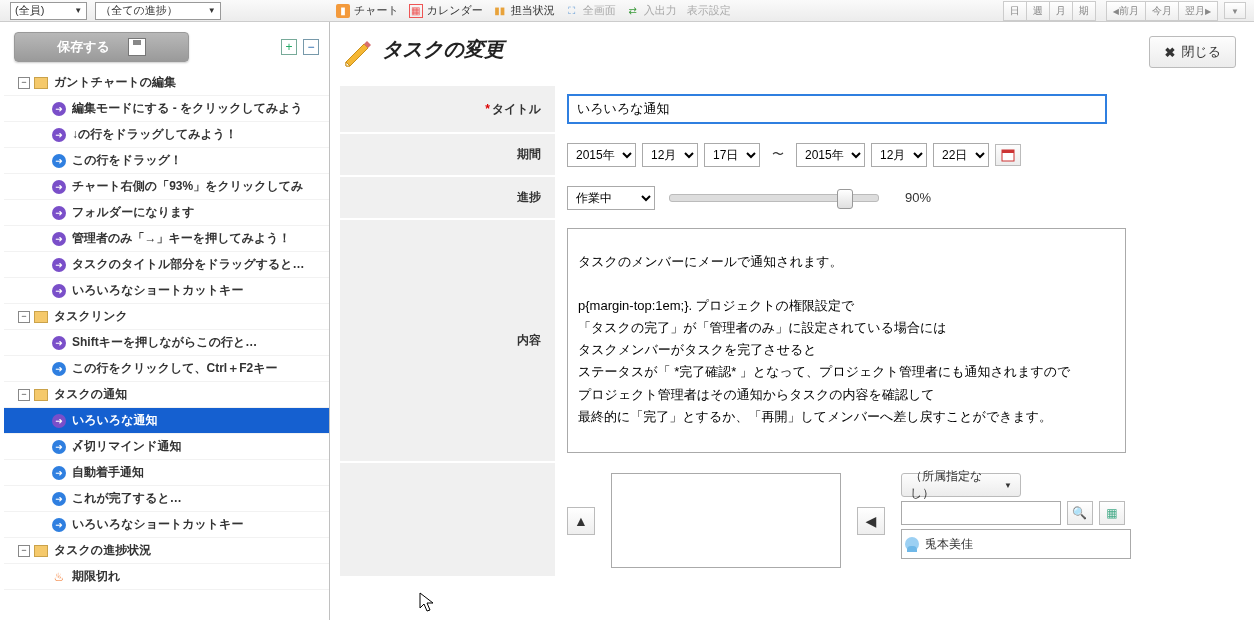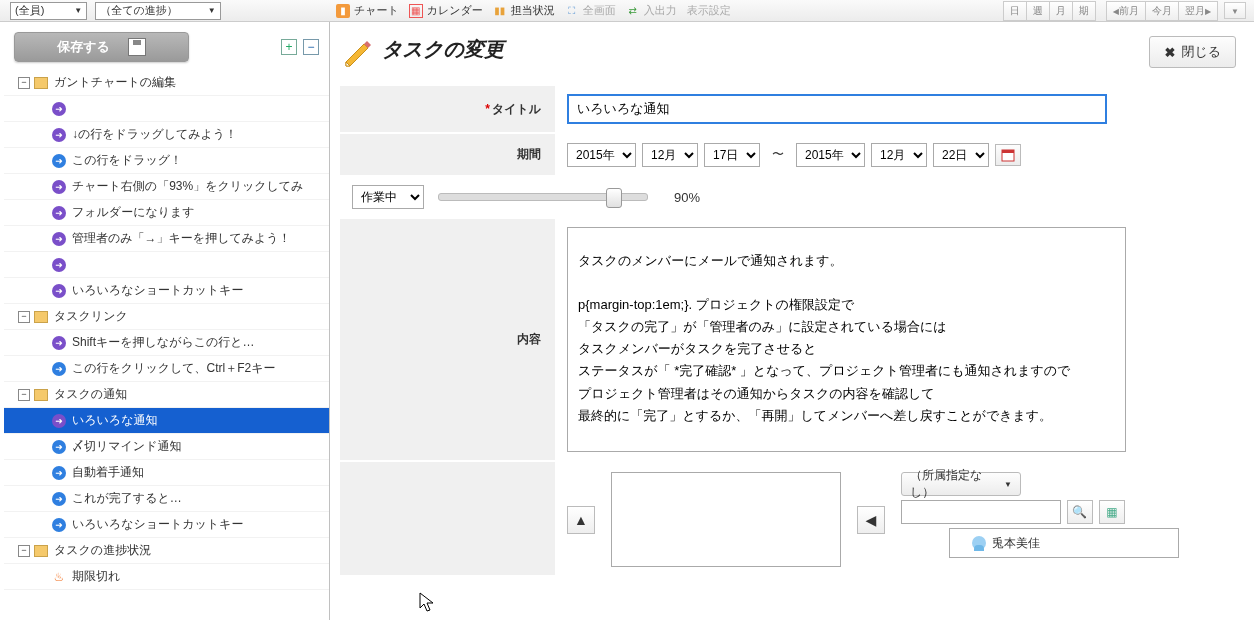--- a/index.html
+++ b/index.html
@@ -30,21 +30,21 @@
 .tree-row { display:flex; align-items:center; height:26px; padding-left: 4px; white-space:nowrap; cursor:pointer; border-bottom: 1px solid #f2f2f2;}
 .tree-row.l1 { padding-left: 14px; }
 .tree-row.l2 { padding-left: 48px; }
 .tree-row.selected { background:#1560d0; color:#fff; }
 .tree-row .toggle { width:12px; height:12px; border:1px solid #888; display:inline-flex; align-items:center; justify-content:center; font-size:9px; line-height:1; margin-right:4px; background:#fff; color:#333;}
 .tree-row .folder-ic { width:14px; height:12px; background:#f5c96b; border:1px solid #caa24a; margin-right:6px; }
 .tree-row .node-ic { width:14px; height:14px; border-radius:50%; display:inline-flex; align-items:center; justify-content:center; margin-right:6px; font-size:9px; color:#fff; }
 .node-ic.purple { background:#7a4fc9; }
 .node-ic.blue { background:#2f7fe0; }
 .fire-ic { width:14px; height:14px; display:inline-flex; align-items:center; justify-content:center; margin-right:6px; color:#f07022; font-size:12px; }
-.tree-row .lbl { overflow:hidden; text-overflow:ellipsis; }
+.tree-row .lbl { overflow:hidden; text-overflow:ellipsis;font-weight:bold; }
 .content { flex:1; background:#fff; overflow-y:auto; overflow-x:hidden; }
 .header-row { display:flex; align-items:flex-start; padding: 14px 18px 14px 10px; }
 .pencil { width:36px; height:36px; display:inline-flex; align-items:center; justify-content:center; margin-right:6px; }
 .pencil svg { width:32px; height:32px; }
 .page-title { font-size:20px; font-weight:bold; font-style:italic; color:#222; }
 .close-btn { margin-left:auto; border:1px solid #bbb; border-radius:3px; background:linear-gradient(#fdfdfd,#ececec); padding:6px 14px; display:flex; align-items:center; gap:6px; cursor:pointer; font-size:13px;}
 .close-btn .x { font-weight:bold; }
 .form { padding: 0 18px 20px 10px; }
 .form-row { display:flex; border-bottom: 0; margin-bottom:2px; }
 .label-cell { width: 215px; background:#f0f0f0; display:flex; align-items:center; justify-content:flex-end; padding: 12px 14px; font-size:12px; font-weight:bold; color:#333; }
@@ -62,21 +62,21 @@
 .content-text { width:559px; height:225px; border:1px solid #aaa; padding:22px 10px; font-size:13px; line-height:1.7; overflow-y:scroll; resize:none; font-family:inherit; white-space:pre-wrap; }
 .last-row .label-cell { align-items:flex-start; padding-top:16px; min-height:110px; }
 .last-row .field-cell { align-items:flex-start; padding-top:10px; gap:16px; }
 .listbox { width:230px; height:95px; border:1px solid #aaa; background:#fff; }
 .arrow-btn { width:28px; height:28px; border:1px solid #bbb; background:linear-gradient(#fff,#eee); display:flex; align-items:center; justify-content:center; cursor:pointer; font-size:14px;}
 .right-col { display:flex; flex-direction:column; gap:4px; }
 .dept-select { border:1px solid #bbb; border-radius:3px; background:linear-gradient(#fdfdfd,#ececec); height:24px; display:flex; align-items:center; padding:0 8px; gap:6px; cursor:pointer; font-size:12px; width:120px; justify-content:center;}
 .search-row { display:flex; gap:6px; align-items:center;}
 .search-input { width:160px; height:24px; border:1px solid #aaa; }
 .tool-btn { width:26px; height:24px; border:1px solid #bbb; display:flex; align-items:center; justify-content:center; background:linear-gradient(#fff,#eee); cursor:pointer;}
-.member-box { border:1px solid #aaa; width:230px; min-height:30px; padding:4px 22px; display:flex; align-items:center; gap:6px; font-size:12px;margin-left:48px;}
+.member-box { border:1px solid #aaa; width:230px; min-height:30px; padding:4px 3px; display:flex; align-items:center; gap:6px; font-size:12px;}
 .person-ic { width:14px; height:14px; border-radius:50%; background:#9cd0f3; display:inline-block; position:relative;}
 .person-ic::after{content:"";position:absolute;bottom:-1px;left:2px;width:10px;height:6px;border-radius:4px 4px 0 0;background:#6fb8e8;}
 .cursor { position:absolute; left:419px; top:592px; pointer-events:none; z-index:9999;}
 .cursor svg { width:16px; height:22px; }
 .app { position:relative; }
 </style>
 </head>
 <body>
 
 <div class="app">
@@ -145,20 +145,21 @@
         </div>
       </div>
       <div class="tree" id="tree">
           <div class="tree-row l1">
             <span class="toggle">−</span>
             <span class="folder-ic"></span>
             <span class="lbl">ガントチャートの編集</span>
           </div>
           <div class="tree-row l2">
             <span class="node-ic purple">➜</span>
+            <span class="lbl">編集モードにする - をクリックしてみよう</span>
           </div>
           <div class="tree-row l2">
             <span class="node-ic purple">➜</span>
             <span class="lbl">↓の行をドラッグしてみよう！</span>
           </div>
           <div class="tree-row l2">
             <span class="node-ic blue">➜</span>
             <span class="lbl">この行をドラッグ！</span>
           </div>
           <div class="tree-row l2">
@@ -168,20 +169,21 @@
           <div class="tree-row l2">
             <span class="node-ic purple">➜</span>
             <span class="lbl">フォルダーになります</span>
           </div>
           <div class="tree-row l2">
             <span class="node-ic purple">➜</span>
             <span class="lbl">管理者のみ「→」キーを押してみよう！</span>
           </div>
           <div class="tree-row l2">
             <span class="node-ic purple">➜</span>
+            <span class="lbl">タスクのタイトル部分をドラッグすると…</span>
           </div>
           <div class="tree-row l2">
             <span class="node-ic purple">➜</span>
             <span class="lbl">いろいろなショートカットキー</span>
           </div>
           <div class="tree-row l1">
             <span class="toggle">−</span>
             <span class="folder-ic"></span>
             <span class="lbl">タスクリンク</span>
           </div>
@@ -272,22 +274,25 @@
             <div class="cal-btn">
               <svg viewBox="0 0 14 14">
                   <rect x="1" y="2" width="12" height="11" fill="#fff" stroke="#c33"></rect>
                   <rect x="1" y="2" width="12" height="3" fill="#c33"></rect>
                 </svg>
             </div>
           </div>
         </div>
 
         <div class="form-row progress-row">
-          <div class="field-cell">
-            <select class="ctl" style="width:72px"><option>作業中</option></select>
+          <div class="label-cell">
+              <span>進捗</span>
+            </div>
+          <div class="field-cell">
+            <select class="ctl" style="width:88px"><option>作業中</option></select>
             <div class="slider-wrap">
               <div class="slider-knob" id="slider-knob" style="left: 166.6px;"></div>
             </div>
             <span class="pct">90%</span>
           </div>
         </div>
 
         <div class="form-row">
           <div class="label-cell" style="min-height:240px;">
               <span>内容</span>

